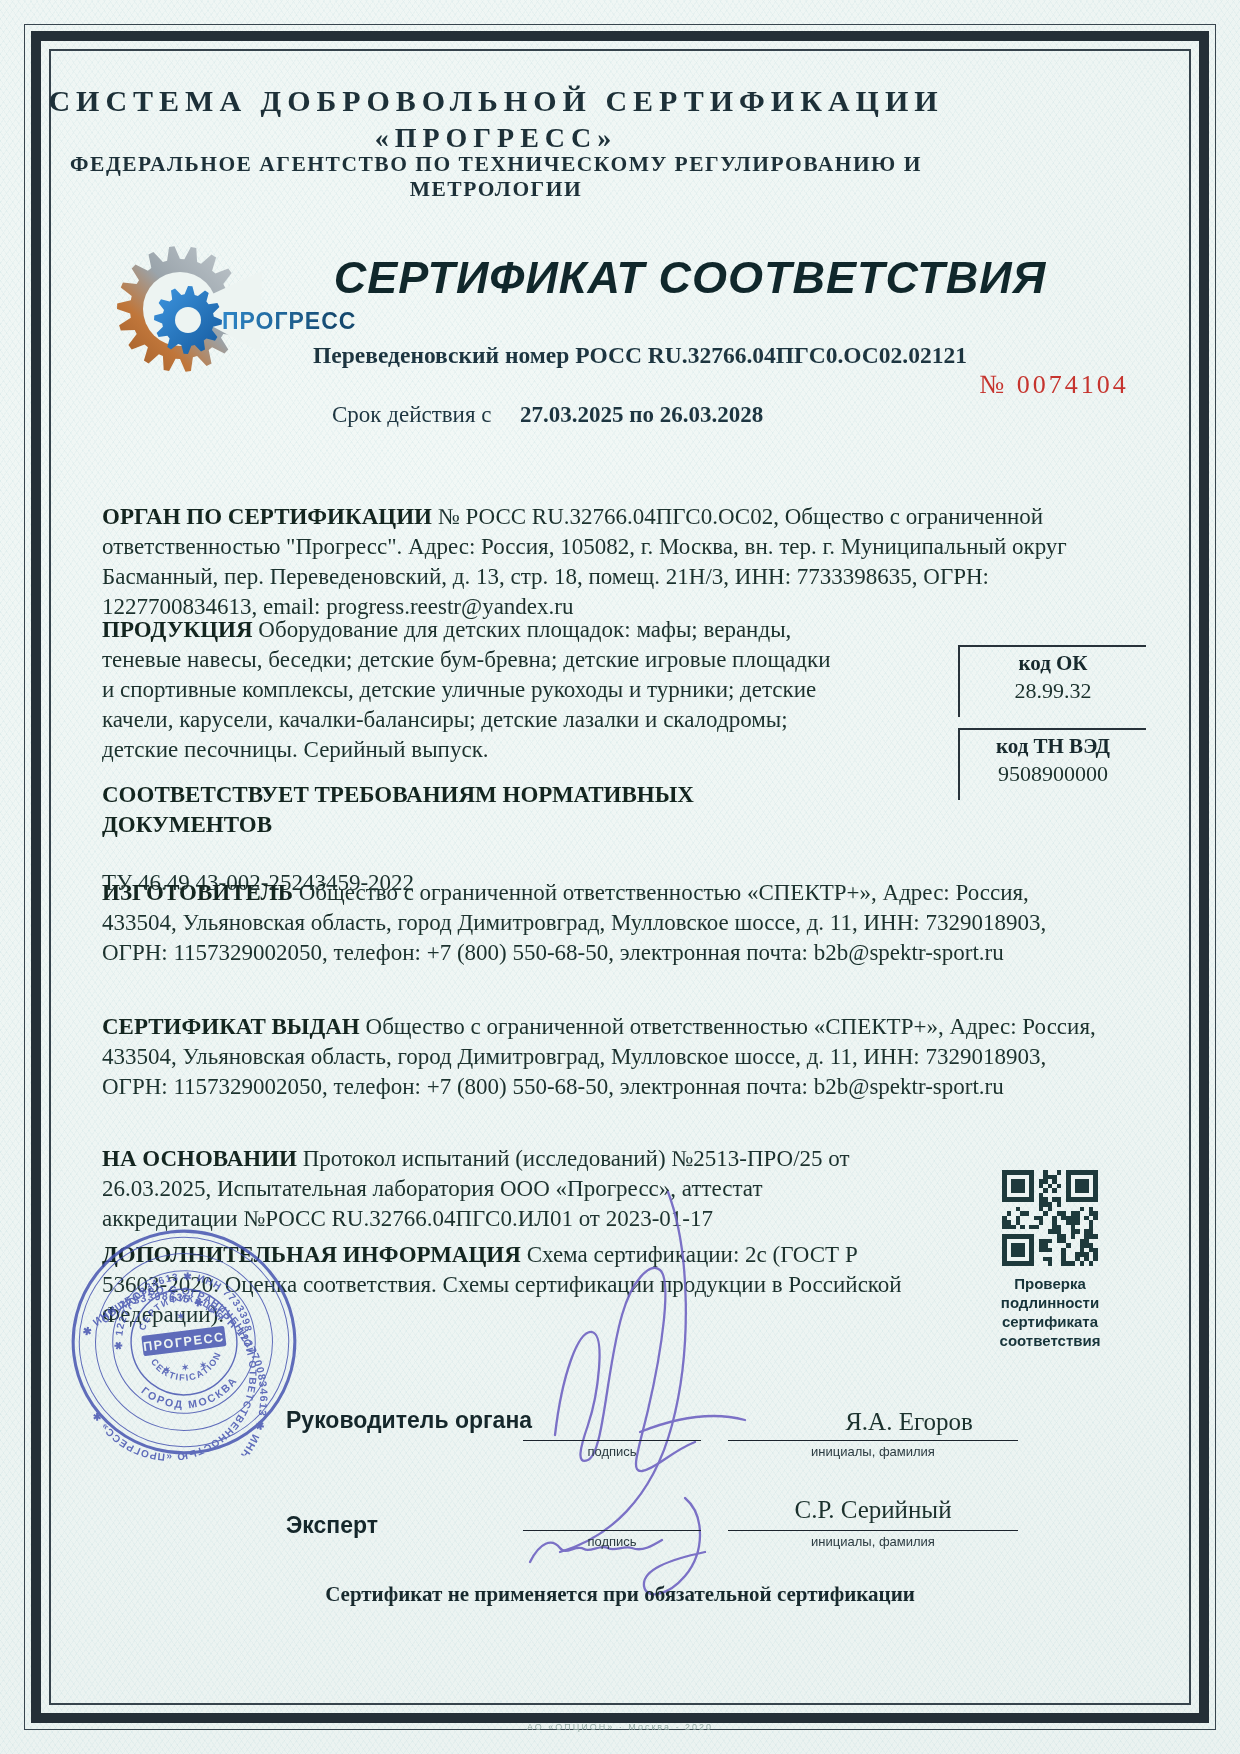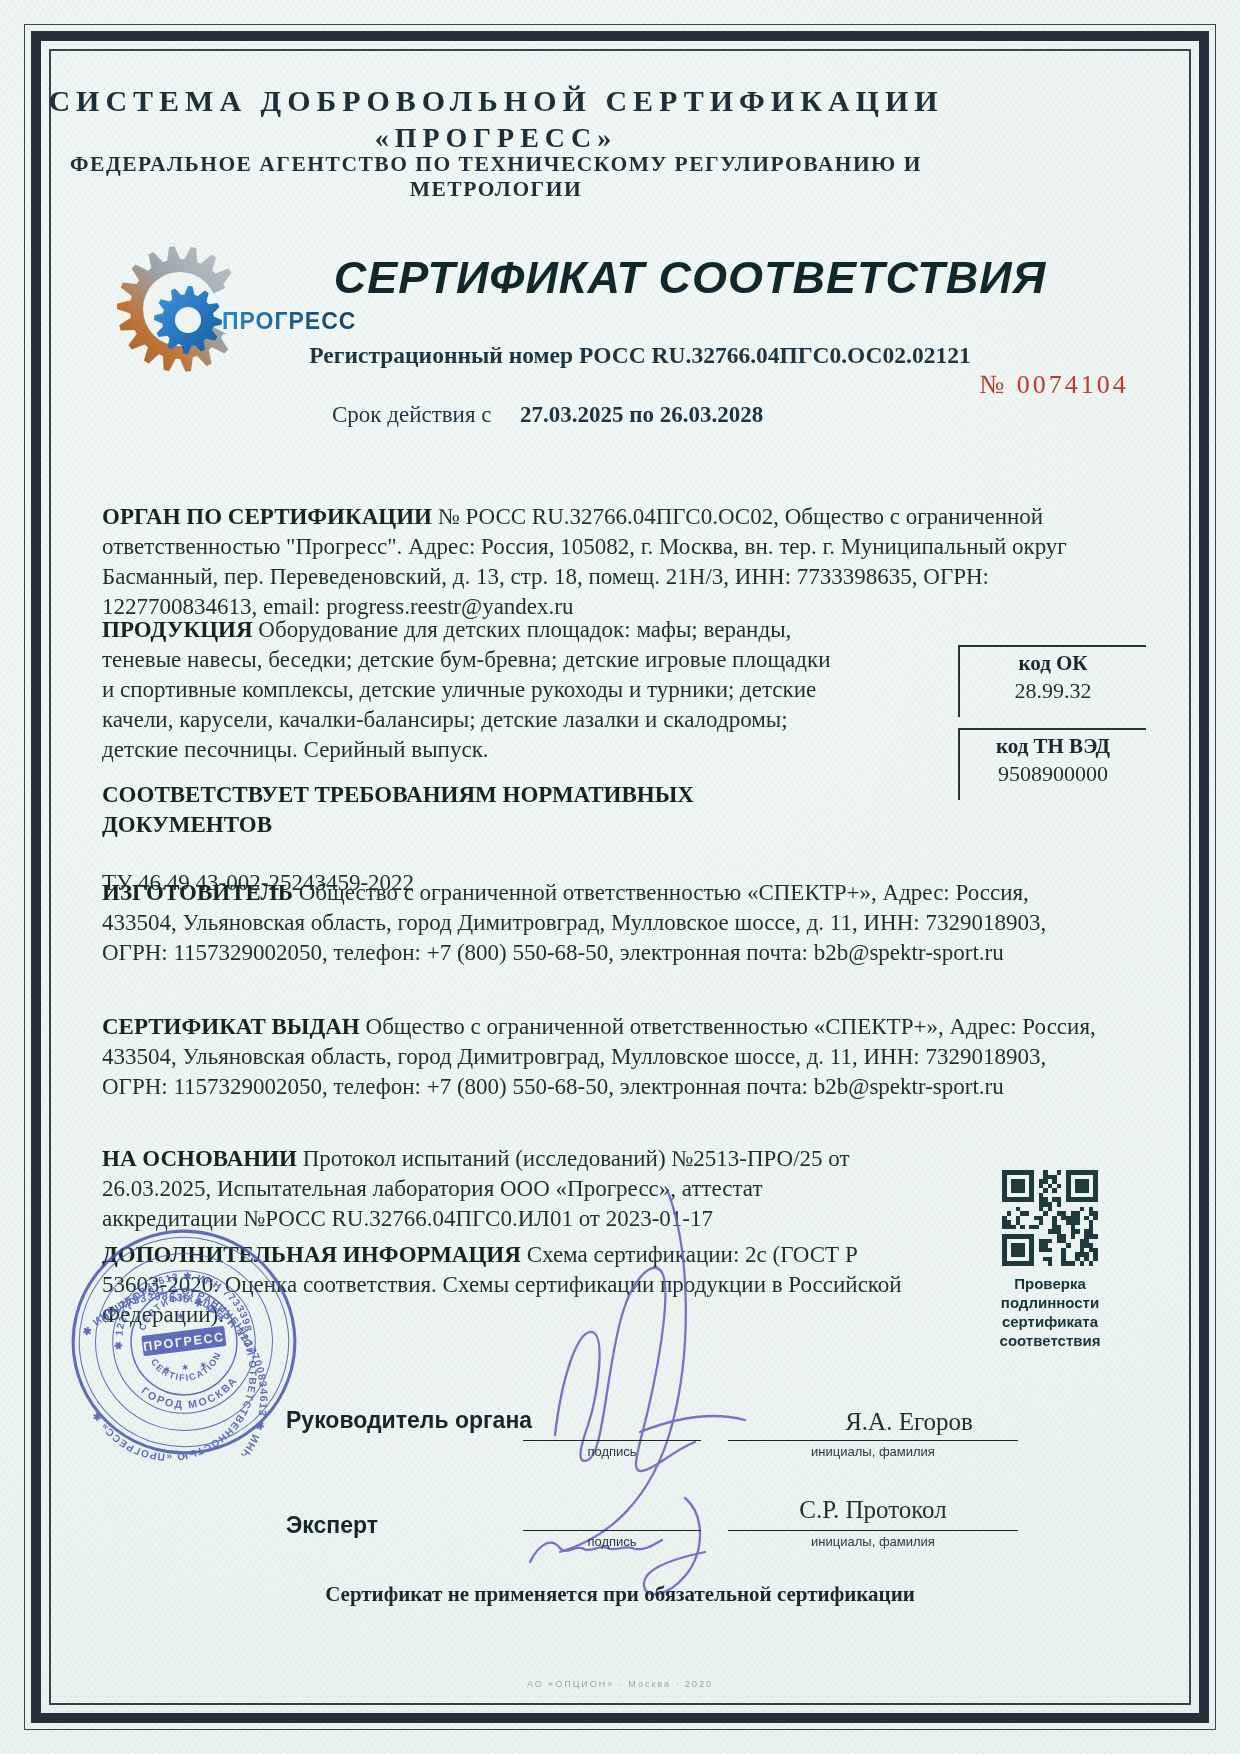--- a/index.html
+++ b/index.html
@@ -62,21 +62,21 @@
     </defs>
     <path fill="url(#gearBig)" d="M148.0 69.0L147.8 74.5L134.2 77.7L133.3 81.9L144.2 90.5L142.1 95.6L128.3 94.0L126.0 97.7L133.3 109.5L129.5 113.5L117.1 107.3L113.7 110.0L116.5 123.6L111.6 126.1L102.1 116.0L97.9 117.3L95.9 131.0L90.5 131.8L85.0 119.0L80.6 118.8L74.1 131.0L68.7 129.9L67.9 116.0L63.9 114.3L53.5 123.6L48.9 120.6L52.9 107.3L49.6 104.4L36.7 109.5L33.4 105.1L41.7 94.0L39.7 90.1L25.8 90.5L24.1 85.3L35.8 77.7L35.2 73.4L22.0 69.0L22.2 63.5L35.8 60.3L36.7 56.1L25.8 47.5L27.9 42.4L41.7 44.0L44.0 40.3L36.7 28.5L40.5 24.5L52.9 30.7L56.3 28.0L53.5 14.4L58.4 11.9L67.9 22.0L72.1 20.7L74.1 7.0L79.5 6.2L85.0 19.0L89.4 19.2L95.9 7.0L101.3 8.1L102.1 22.0L106.1 23.7L116.5 14.4L121.1 17.4L117.1 30.7L120.4 33.6L133.3 28.5L136.6 32.9L128.3 44.0L130.3 47.9L144.2 47.5L145.9 52.7L134.2 60.3L134.8 64.6L148.0 69.0Z"></path>
     <path d="M85,69 L167,31 L165,112 Z" fill="#edf4f2"></path>
     <circle cx="85" cy="69" r="37" fill="#edf4f2"></circle>
     <path fill="url(#gearBlue)" d="M127.0 80.0L126.7 84.4L118.1 86.7L117.0 89.9L122.4 97.0L120.0 100.7L111.4 98.4L108.8 100.6L110.0 109.4L106.0 111.4L99.7 105.1L96.4 105.8L93.0 114.0L88.6 113.7L86.3 105.1L83.1 104.0L76.0 109.4L72.3 107.0L74.6 98.4L72.4 95.8L63.6 97.0L61.6 93.0L67.9 86.7L67.2 83.4L59.0 80.0L59.3 75.6L67.9 73.3L69.0 70.1L63.6 63.0L66.0 59.3L74.6 61.6L77.2 59.4L76.0 50.6L80.0 48.6L86.3 54.9L89.6 54.2L93.0 46.0L97.4 46.3L99.7 54.9L102.9 56.0L110.0 50.6L113.7 53.0L111.4 61.6L113.6 64.2L122.4 63.0L124.4 67.0L118.1 73.3L118.8 76.6L127.0 80.0Z"></path>
     <circle cx="93" cy="80" r="13" fill="#edf4f2"></circle>
   </svg>
   <div class="abs logo-text" style="left:222px;top:308px;">ПРОГРЕСС</div>
 
   <div class="abs sans" style="left:330px;top:252px;width:720px;text-align:center;font-weight:bold;font-size:45px;letter-spacing:1px;color:#10272b;font-style:italic;">СЕРТИФИКАТ СООТВЕТСТВИЯ</div>
-  <div class="abs" style="left:300px;top:342px;width:680px;text-align:center;font-weight:bold;font-size:23.5px;color:#1d3540;">Регистрационный номер РОСС RU.32766.04ПГС0.ОС02.02121</div>
+  <div class="abs" style="left:300px;top:342px;width:680px;text-align:center;font-weight:bold;font-size:23.5px;color:#1d3540;">Переведеновский номер РОСС RU.32766.04ПГС0.ОС02.02121</div>
   <div class="abs" style="left:964px;top:370px;width:180px;text-align:center;font-size:26px;letter-spacing:3px;color:#c6342e;">№ 0074104</div>
   <div class="abs" style="left:332px;top:402px;font-weight:normal;font-size:23px;color:#1d3540;">Срок действия с</div>
   <div class="abs" style="left:520px;top:402px;font-weight:bold;font-size:23px;color:#1d3540;">27.03.2025 по 26.03.2028</div>
 
   <p class="abs body-p" style="left:102px;top:502px;width:1000px;"><b>ОРГАН ПО СЕРТИФИКАЦИИ</b> <span>№ РОСС RU.32766.04ПГС0.ОС02, Общество с ограниченной ответственностью "Прогресс". Адрес: Россия, 105082, г. Москва, вн. тер. г. Муниципальный округ Басманный, пер. Переведеновский, д. 13, стр. 18, помещ. 21Н/3, ИНН: 7733398635, ОГРН: 1227700834613, email: progress.reestr@yandex.ru</span></p>
 
   <p class="abs body-p" style="left:102px;top:615px;width:742px;"><b>ПРОДУКЦИЯ</b> <span>Оборудование для детских площадок: мафы; веранды, теневые навесы, беседки; детские бум-бревна; детские игровые площадки и спортивные комплексы, детские уличные рукоходы и турники; детские качели, карусели, качалки-балансиры; детские лазалки и скалодромы; детские песочницы. Серийный выпуск.</span></p>
 
   <div class="abs codebox" style="left:958px;top:645px;width:186px;height:70px;">
     <div class="cb-label">код  ОК</div>
@@ -272,22 +272,22 @@
       <path d="M 185 318 C 205 335 205 372 185 396 C 168 416 146 420 144 406 C 142 390 168 380 205 372"></path>
     </g>
   </svg>
 
   <div class="abs sig-name" style="left:764px;top:1408px;width:290px;">Я.А. Егоров</div>
   <div class="abs rule" style="left:523px;top:1440px;width:178px;"></div>
   <div class="abs rule" style="left:728px;top:1440px;width:290px;"></div>
   <div class="abs under-label" style="left:523px;top:1444px;width:178px;">подпись</div>
   <div class="abs under-label" style="left:728px;top:1444px;width:290px;">инициалы, фамилия</div>
 
-  <div class="abs sig-name" style="left:728px;top:1496px;width:290px;">С.Р. Протокол</div>
+  <div class="abs sig-name" style="left:728px;top:1496px;width:290px;">С.Р. Серийный</div>
   <div class="abs rule" style="left:523px;top:1530px;width:178px;"></div>
   <div class="abs rule" style="left:728px;top:1530px;width:290px;"></div>
   <div class="abs under-label" style="left:523px;top:1534px;width:178px;">подпись</div>
   <div class="abs under-label" style="left:728px;top:1534px;width:290px;">инициалы, фамилия</div>
 
   <div class="abs" style="left:0;top:1582px;width:1240px;text-align:center;font-weight:bold;font-size:21px;color:#17292d;">Сертификат не применяется при обязательной сертификации</div>
-  <div class="abs sans" style="left:0;top:1679px;width:1240px;text-align:center;font-size:9px;letter-spacing:2px;color:#93a9a4;">АО «ОПЦИОН» · Москва · 2020</div>
+  <div class="abs sans" style="left:0;top:1722px;width:1240px;text-align:center;font-size:9px;letter-spacing:2px;color:#93a9a4;">АО «ОПЦИОН» · Москва · 2020</div>
 
 </div>
 
 </body></html>

